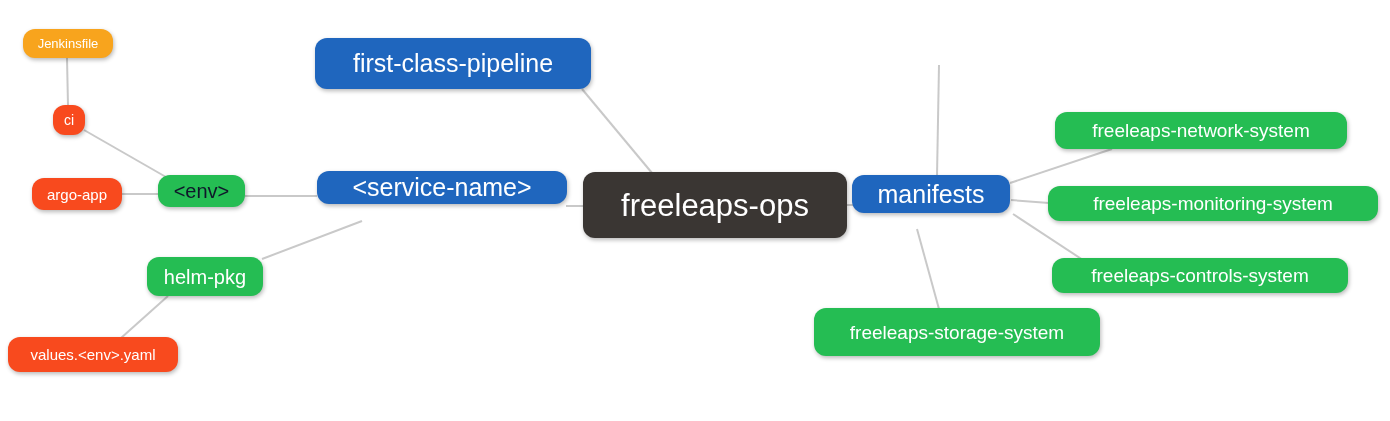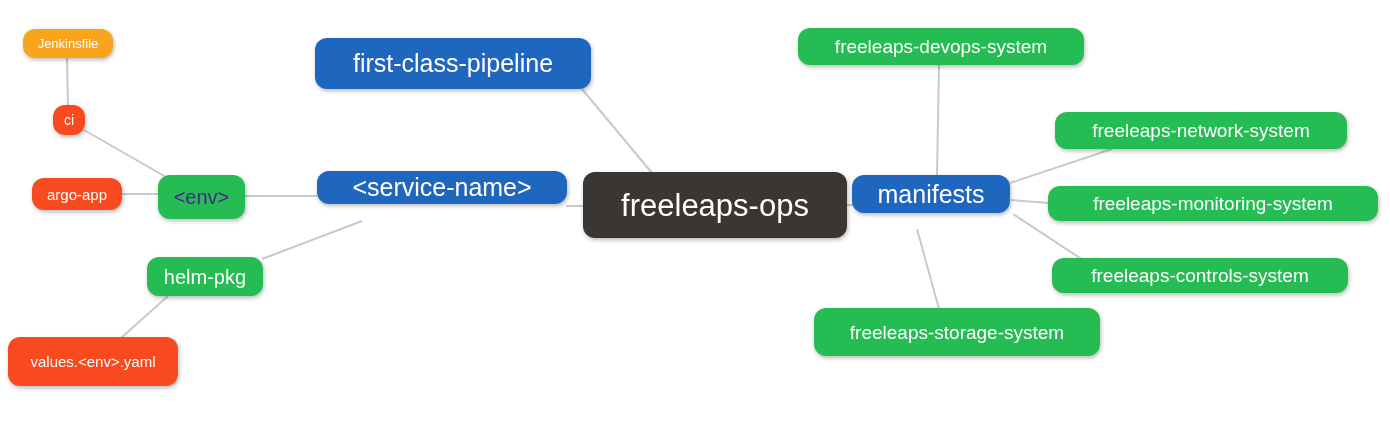--- a/index.html
+++ b/index.html
@@ -63,43 +63,40 @@
 
 <div class="node" style="left: 23px; top: 29px; width: 90px; height: 29px; font-size: 13px; background: rgb(248, 164, 29); color: rgb(255, 255, 255);">
       <span>Jenkinsfile</span>
     </div>
     <div class="node" style="left: 53px; top: 105px; width: 32px; height: 30px; font-size: 14px; background: rgb(248, 74, 30); color: rgb(255, 255, 255);">
       <span>ci</span>
     </div>
     <div class="node" style="left: 32px; top: 178px; width: 90px; height: 32px; font-size: 15px; background: rgb(248, 74, 30); color: rgb(255, 255, 255);">
       <span>argo-app</span>
     </div>
-    <div class="node" style="left: 158px; top: 175px; width: 87px; height: 44px; font-size: 20px; background: rgb(37, 189, 83); color: #4c1d95;">
+    <div class="node" style="left: 158px; top: 175px; width: 87px; height: 32px; font-size: 20px; background: rgb(37, 189, 83); color: #0f172a;">
       <span>&lt;env&gt;</span>
     </div>
     <div class="node" style="left: 147px; top: 257px; width: 116px; height: 39px; font-size: 20px; background: rgb(37, 189, 83); color: rgb(255, 255, 255);">
       <span>helm-pkg</span>
     </div>
-    <div class="node" style="left: 8px; top: 337px; width: 170px; height: 49px; font-size: 15px; background: rgb(248, 74, 30); color: rgb(255, 255, 255);">
+    <div class="node" style="left: 8px; top: 337px; width: 170px; height: 35px; font-size: 15px; background: rgb(248, 74, 30); color: rgb(255, 255, 255);">
       <span>values.&lt;env&gt;.yaml</span>
     </div>
     <div class="node" style="left: 315px; top: 38px; width: 276px; height: 51px; font-size: 25px; background: rgb(31, 102, 190); color: rgb(255, 255, 255);">
       <span>first-class-pipeline</span>
     </div>
     <div class="node" style="left: 317px; top: 171px; width: 250px; height: 33px; font-size: 25px; background: rgb(31, 102, 190); color: rgb(255, 255, 255);">
       <span>&lt;service-name&gt;</span>
     </div>
     <div class="node" style="left: 583px; top: 172px; width: 264px; height: 66px; font-size: 31px; background: rgb(58, 54, 51); color: rgb(255, 255, 255);">
       <span>freeleaps-ops</span>
     </div>
     <div class="node" style="left: 852px; top: 175px; width: 158px; height: 38px; font-size: 25px; background: rgb(31, 102, 190); color: rgb(255, 255, 255);">
       <span>manifests</span>
-    </div>
-    <div class="node" style="left: 798px; top: 28px; width: 286px; height: 37px; font-size: 19px; background: rgb(37, 189, 83); color: rgb(255, 255, 255);">
-      <span>freeleaps-devops-system</span>
     </div>
     <div class="node" style="left: 1055px; top: 112px; width: 292px; height: 37px; font-size: 19px; background: rgb(37, 189, 83); color: rgb(255, 255, 255);">
       <span>freeleaps-network-system</span>
     </div>
     <div class="node" style="left: 1048px; top: 186px; width: 330px; height: 35px; font-size: 19px; background: rgb(37, 189, 83); color: rgb(255, 255, 255);">
       <span>freeleaps-monitoring-system</span>
     </div>
     <div class="node" style="left: 1052px; top: 258px; width: 296px; height: 35px; font-size: 19px; background: rgb(37, 189, 83); color: rgb(255, 255, 255);">
       <span>freeleaps-controls-system</span>
     </div>

